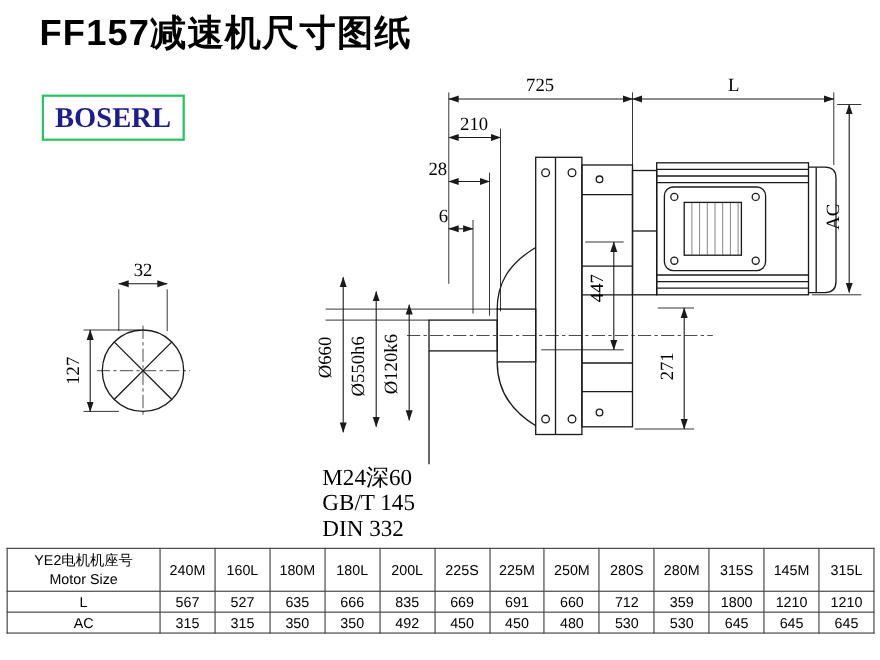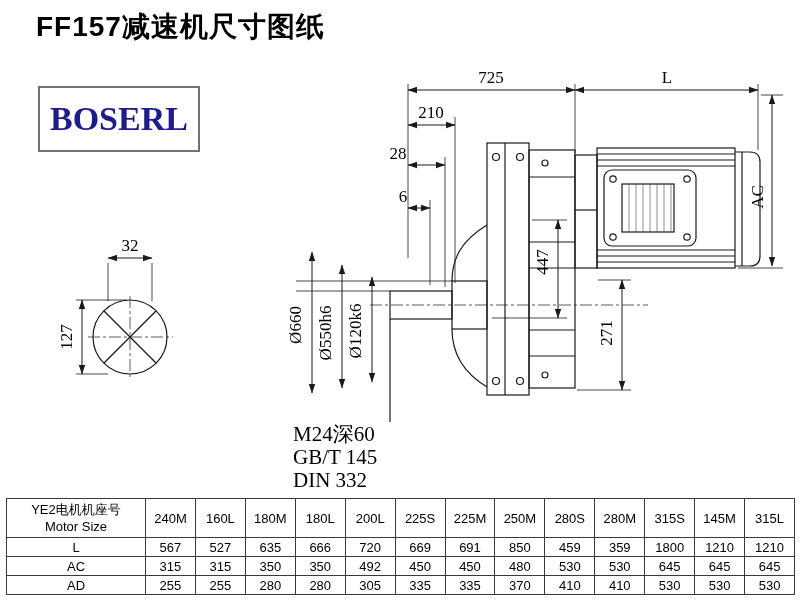--- a/index.html
+++ b/index.html
@@ -2,27 +2,27 @@
 <html><head>
 <meta charset="utf-8">
 <style>
   html,body { margin:0; padding:0; background:#fff; }
   .page {
     position:relative; width:800px; height:600px; background:#ffffff;
     font-family:"Liberation Sans", sans-serif; overflow:hidden; color:#000;
   }
   .title {
     position:absolute; left:36px; top:8px; margin:0;
-    font-size:28px; font-weight:bold; letter-spacing:1px; color:#000;
+    font-size:33px; font-weight:bold; letter-spacing:1px; color:#000;
     font-family:"Liberation Sans", sans-serif;
   }
   .logo {
     position:absolute; left:38px; top:86px;
-    border:2px solid #737373; padding:12px 10px; line-height:38px;
-    font-family:"Liberation Serif", serif; font-size:34px; font-weight:bold;
+    border:2px solid #22c55e; padding:0 10px; line-height:38px;
+    font-family:"Liberation Serif", serif; font-size:26px; font-weight:bold;
     color:#1c1c8f; background:#fff;
   }
   svg.drawing { position:absolute; left:0; top:0; }
 
   .body  { stroke:#1a1a1a; stroke-width:1.2; fill:none; }
   .dim   { stroke:#1a1a1a; stroke-width:1;   fill:none; }
   .ext   { stroke:#1a1a1a; stroke-width:0.8; fill:none; }
   .cl    { stroke:#333; stroke-width:0.8; stroke-dasharray:12 3 3 3; fill:none; }
   .hatch { stroke:#444; stroke-width:0.6; fill:none; }
   .dtxt  { font-family:"Liberation Serif", serif; font-size:17px; fill:#000; }
@@ -196,25 +196,25 @@
             <th>315S</th>
             <th>145M</th>
             <th>315L</th>
           </tr>
           <tr>
             <th class="c0">L</th>
             <td>567</td>
             <td>527</td>
             <td>635</td>
             <td>666</td>
-            <td>720</td>
+            <td>835</td>
             <td>669</td>
             <td>691</td>
-            <td>850</td>
-            <td>459</td>
+            <td>660</td>
+            <td>712</td>
             <td>359</td>
             <td>1800</td>
             <td>1210</td>
             <td>1210</td>
           </tr>
           <tr>
             <th class="c0">AC</th>
             <td>315</td>
             <td>315</td>
             <td>350</td>
@@ -222,33 +222,17 @@
             <td>492</td>
             <td>450</td>
             <td>450</td>
             <td>480</td>
             <td>530</td>
             <td>530</td>
             <td>645</td>
             <td>645</td>
             <td>645</td>
           </tr>
-          <tr>
-            <th class="c0">AD</th>
-            <td>255</td>
-            <td>255</td>
-            <td>280</td>
-            <td>280</td>
-            <td>305</td>
-            <td>335</td>
-            <td>335</td>
-            <td>370</td>
-            <td>410</td>
-            <td>410</td>
-            <td>530</td>
-            <td>530</td>
-            <td>530</td>
-          </tr>
         </tbody>
     </table>
   </div>
 
 </div>
 
 </body></html>

